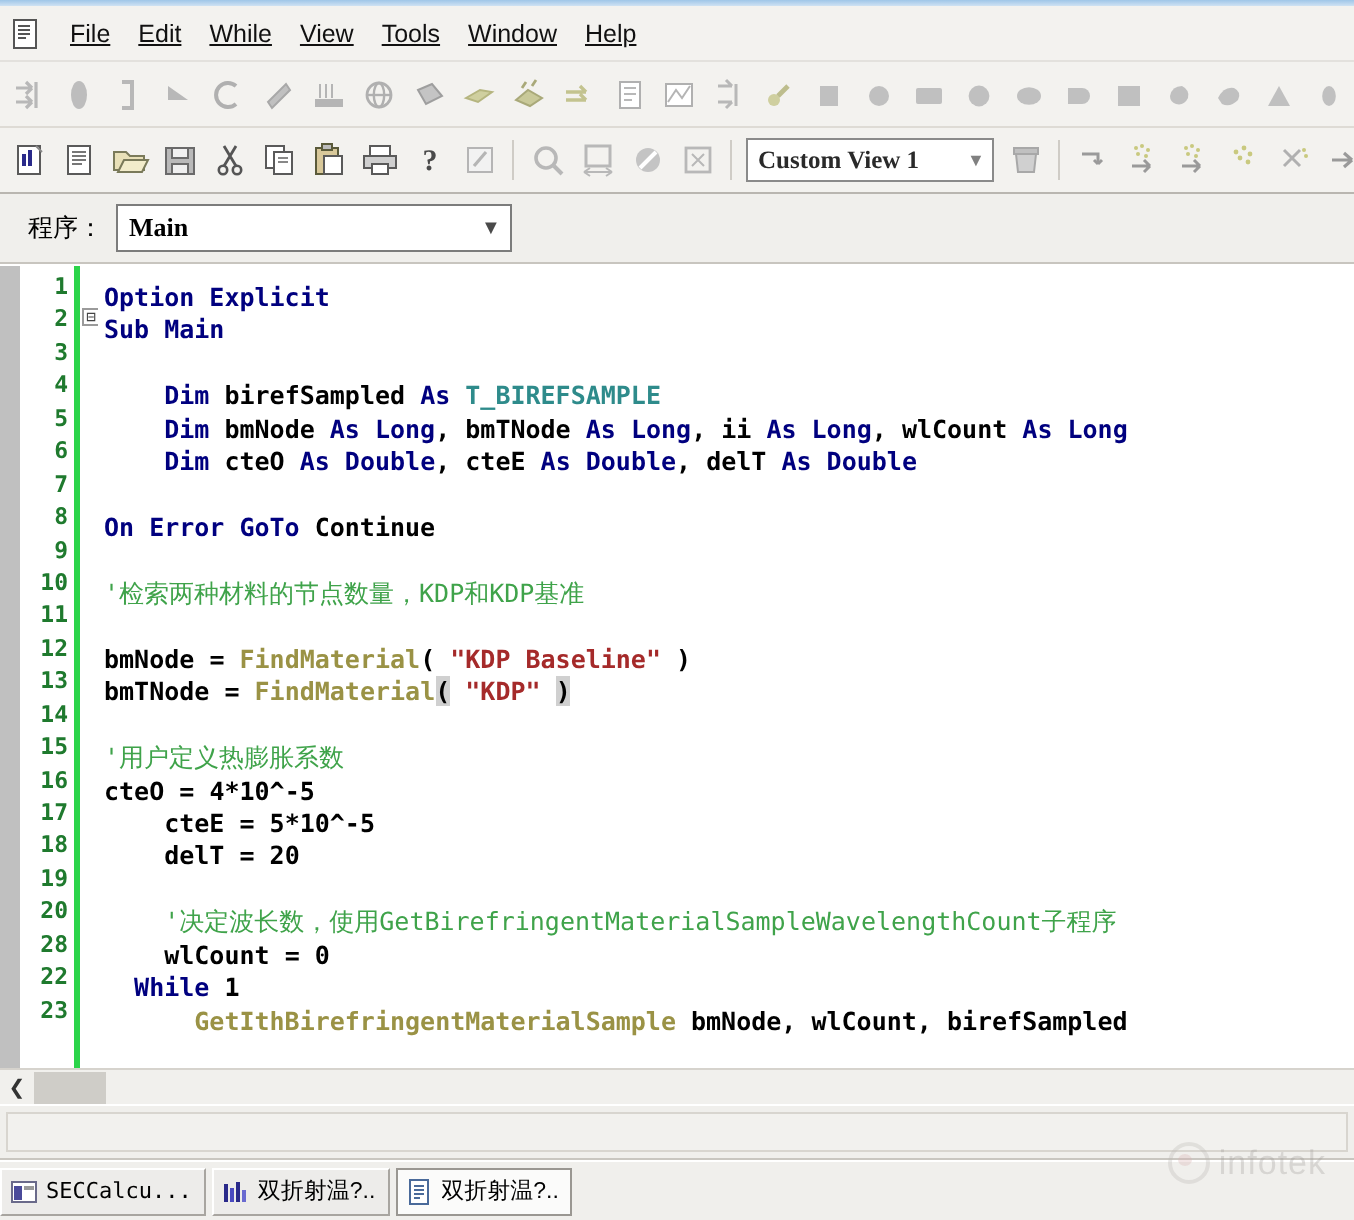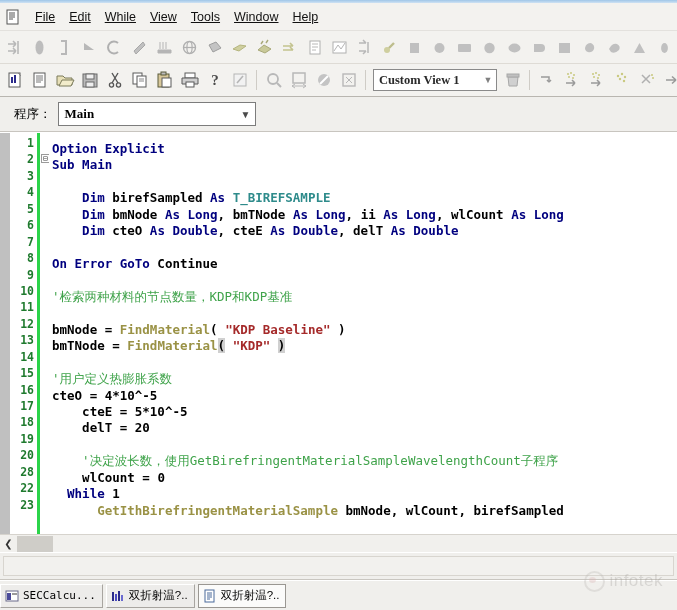--- a/index.html
+++ b/index.html
@@ -304,21 +304,21 @@
   .task-btn .lbl.mono {
     font-family: "DejaVu Sans Mono", monospace;
     font-size: 11px;
   }
 
   
   .watermark {
     position: absolute;
     right: 14px;
     bottom: 18px;
-    display: flex; 
+    display: flex; align-items: center;
     opacity: 0.30;
     pointer-events: none;
   }
   .watermark .wm-logo {
     width: 17px; height: 17px;
     border-radius: 50%;
     border: 2px solid #b9b6b2;
     margin-right: 4px;
     position: relative;
   }

